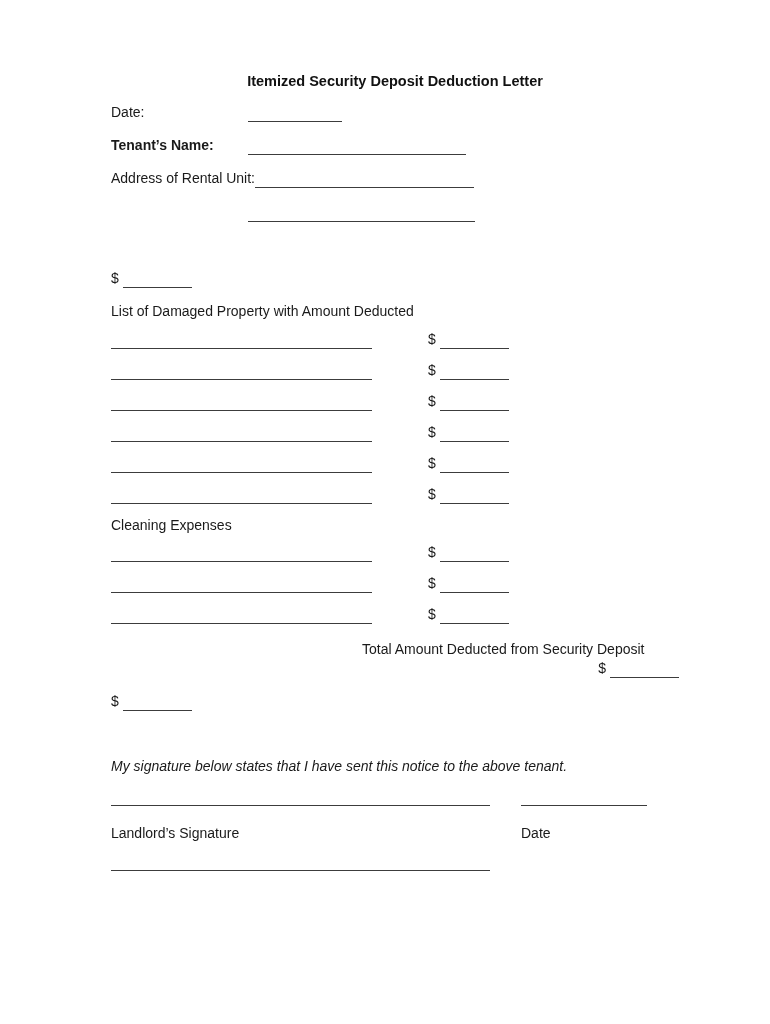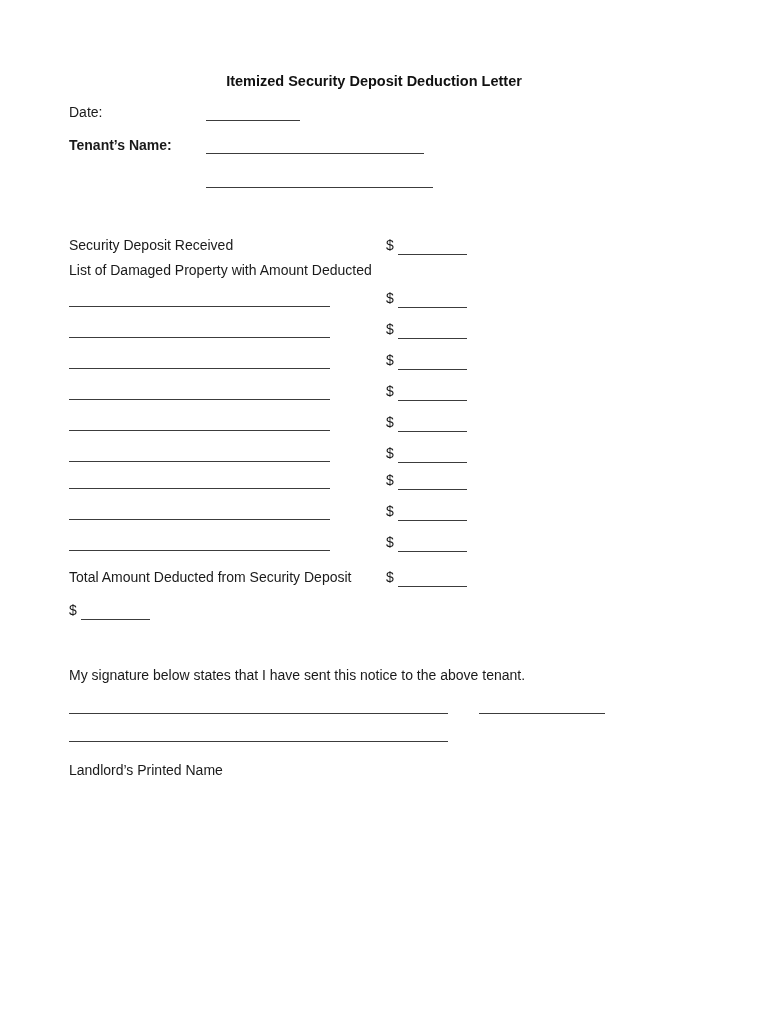--- a/index.html
+++ b/index.html
@@ -6,37 +6,37 @@
     margin: 0;
     padding: 0;
     background: #ffffff;
   }
   .page {
     position: relative;
     width: 770px;
     height: 1024px;
     background: #ffffff;
     box-sizing: border-box;
-    padding: 72px 91px 0 69px;
+    padding: 72px 91px 0 111px;
     font-family: "Liberation Sans", sans-serif;
     font-size: 14px;
     color: #1a1a1a;
     overflow: hidden;
   }
   .title {
     margin: 0;
     font-size: 14.5px;
     font-weight: bold;
     text-align: center;
     line-height: 19px;
     color: #111111;
   }
   .row {
     display: flex;
-    align-items: flex-start;
+    align-items: flex-end;
     min-height: 19px;
     line-height: 19px;
   }
   .label {
     white-space: nowrap;
   }
   .label-col {
     display: inline-flex;
     align-items: flex-end;
     min-width: 137px;
@@ -73,28 +73,28 @@
   .w-261 { width: 261px; }
   .w-69  { width: 69px; }
   .w-379 { width: 379px; }
   .w-126 { width: 126px; }
 
   .m-date      { margin-top: 12px; }
   .m-tenant    { margin-top: 14px; font-weight: bold; }
   .m-address   { margin-top: 14px; }
   .m-address2  { margin-top: 15px; }
   .m-security  { margin-top: 47px; }
-  .m-listlabel { margin-top: 6px; }
+  .m-listlabel { margin-top: 14px; }
   .item-row    { margin-top: 12px; }
   #damaged-rows .item-row:first-child  { margin-top: 9px; }
   #cleaning-rows .item-row:first-child { margin-top: 8px; }
   .m-cleaning  { margin-top: 12px; }
-  .m-total     { margin-top: 16px; }
+  .m-total     { margin-top: 16px; flex-direction: column; }
   .m-returned  { margin-top: 14px; }
-  .m-statement { margin-top: 46px; }
+  .m-statement { margin-top: 46px; font-style: italic; }
   .m-sigline   { margin-top: 11px; }
   .m-siglabel  { margin-top: 18px; }
   .m-printline { margin-top: 9px; }
   .m-printlabel{ margin-top: 18px; }
 </style>
 </head>
 <body>
 
 <div class="page">
 
@@ -107,30 +107,33 @@
     <span class="fill-line w-94"></span>
   </div>
 
   <div class="row m-tenant">
     <span class="label-col">
         <span class="label">Tenant’s Name:</span>
       </span>
     <span class="fill-line w-218"></span>
   </div>
 
+  <div class="row m-address">
+    <span class="label-col">
+        <span class="label">Address of Rental Unit:</span>
+      </span>
+    <span class="fill-line w-219"></span>
+  </div>
 
   <div class="row m-address2">
     <span class="label-col"></span>
     <span class="fill-line w-227"></span>
   </div>
 
   <div class="row m-security">
-    <span class="left-col">
-        <span class="label">Security Deposit Received</span>
-      </span>
     <span class="money">
       <span class="dollar">$</span>
       <span class="fill-line w-69"></span>
     </span>
   </div>
 
   <div class="row m-listlabel">
     <span class="label">List of Damaged Property with Amount Deducted</span>
   </div>
 
@@ -189,20 +192,23 @@
     <span class="left-col">
       <span class="fill-line w-261"></span>
     </span>
     <span class="money">
       <span class="dollar">$</span>
       <span class="fill-line w-69"></span>
     </span>
   </div>
 </div>
 
+  <div class="row m-cleaning">
+    <span class="label">Cleaning Expenses</span>
+  </div>
 
   <div id="cleaning-rows">
   <div class="row item-row">
     <span class="left-col">
       <span class="fill-line w-261"></span>
     </span>
     <span class="money">
       <span class="dollar">$</span>
       <span class="fill-line w-69"></span>
     </span>
@@ -250,22 +256,25 @@
     <span class="label">My signature below states that I have sent this notice to the above tenant.</span>
   </div>
 
   <div class="row m-sigline">
     <span class="sig-left">
         <span class="fill-line w-379"></span>
       </span>
     <span class="fill-line w-126"></span>
   </div>
 
+  <div class="row m-siglabel">
+    <span class="sig-left">
+        <span class="label">Landlord’s Signature</span>
+      </span>
+    <span class="label">Date</span>
+  </div>
 
   <div class="row m-printline">
     <span class="fill-line w-379"></span>
   </div>
 
-  <div class="row m-printlabel">
-    <span class="label">Landlord’s Printed Name</span>
-  </div>
 
 </div>
 
 </body></html>

